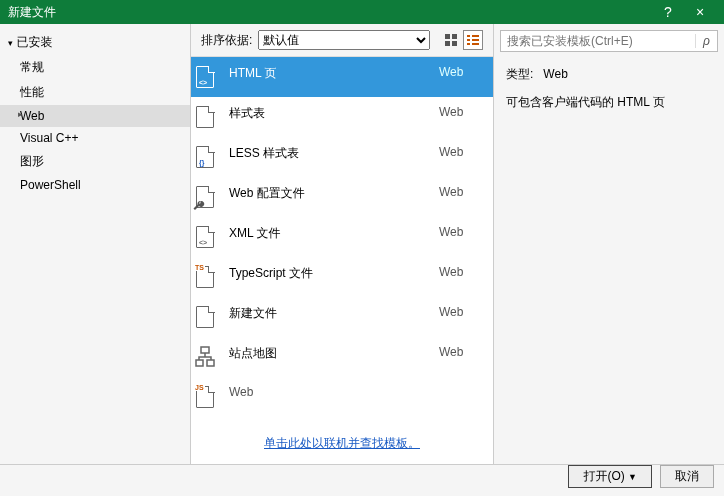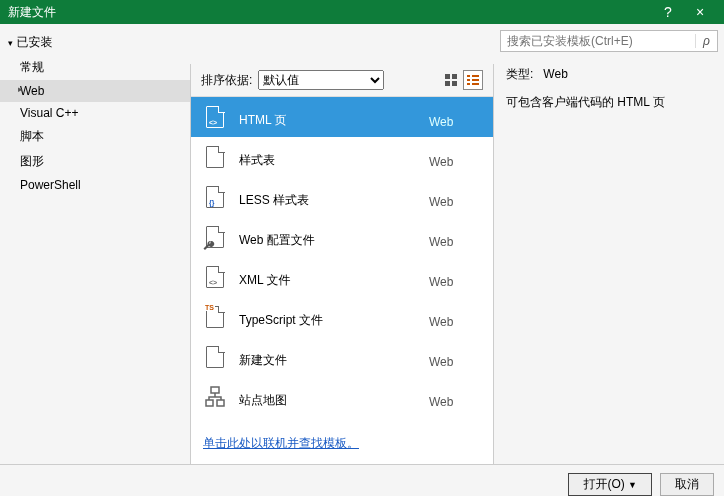--- a/index.html
+++ b/index.html
@@ -8,48 +8,48 @@
 .titlebar .title { font-size: 12px; flex: 1; }
 .titlebar .btn { width: 32px; text-align: center; font-size: 14px; cursor: pointer; }
 .content { display: flex; height: 440px; background: #f5f5f5; }
 .sidebar { width: 190px; background: #f5f5f5; padding: 6px 0; font-size: 12px; }
 .tree-root { display: flex; align-items: center; padding: 4px 8px; cursor: pointer; }
 .tree-root .arrow { font-size: 9px; margin-right: 4px; }
 .tree-children { }
 .tree-item { padding: 4px 8px 4px 20px; cursor: pointer; }
 .tree-item.sel { background: #ddd; position: relative; }
 .tree-item.sel::before { content: "▸"; position: absolute; left: 18px; font-size: 9px; color: #555; }
-.middle { flex: 1; background: #fff; border-left: 1px solid #ccc; border-right: 1px solid #ccc; display: flex; flex-direction: column; margin-top: 40px; }
+.middle { flex: 1; background: #fff; border-left: 1px solid #ccc; border-right: 1px solid #ccc; display: flex; flex-direction: column; }
 .toolbar { display: flex; align-items: center; padding: 6px 10px; background: #f5f5f5; border-bottom: 1px solid #ddd; font-size: 12px; gap: 6px; }
-.toolbar select { font-size: 12px; width: 126px; height: 20px; }
+.toolbar select { font-size: 12px; width: 172px; height: 20px; }
 .viewbtns { margin-left: auto; display: flex; gap: 2px; }
 .viewbtn { width: 20px; height: 20px; border: 1px solid transparent; display: flex; align-items: center; justify-content: center; cursor: pointer; }
 .viewbtn.active { border-color: #888; background: #fff; }
 .list { flex: 1; overflow-y: auto; }
-.row { display: flex; align-items: flex-end; padding: 8px 14px; font-size: 12px; cursor: pointer; gap: 14px; }
+.row { display: flex; align-items: flex-start; padding: 8px 4px; font-size: 12px; cursor: pointer; gap: 14px; }
 .row.sel { background: #3397db; color: #fff; }
 .row .icon { width: 20px; height: 24px; flex-shrink: 0; display: flex; align-items: center; justify-content: center; }
 .row .name { flex: 1; }
 .row .cat { width: 50px; color: #555; }
 .row.sel .cat { color: #dff; }
 .ficon { width: 18px; height: 22px; border: 1.5px solid #666; border-radius: 1px; position: relative; background: #fff; }
 .ficon::after { content: ""; position: absolute; top: -1.5px; right: -1.5px; width: 6px; height: 6px; background: #fff; border-left: 1.5px solid #666; border-bottom: 1.5px solid #666; }
 .row.sel .ficon { border-color: #fff; background: transparent; }
 .row.sel .ficon::after { background: #3397db; border-color: #fff; }
 .badge { position: absolute; font-size: 7px; font-weight: bold; bottom: 1px; left: 2px; line-height: 1; }
 .badge.tl { top: -3px; left: -3px; bottom: auto; background: #fff; padding: 0 1px; }
-.linkrow { text-align: left; padding: 12px; font-size: 12px; }
+.linkrow { text-align: center; padding: 12px; font-size: 12px; }
 .linkrow a { color: #1a5bc4; text-decoration: underline; }
 .rightpanel { width: 230px; background: #f5f5f5; padding: 6px; font-size: 12px; display: flex; flex-direction: column; }
 .searchbox { display: flex; border: 1px solid #bbb; background: #fff; align-items: center; height: 22px; }
 .searchbox input { border: none; outline: none; flex: 1; padding: 0 6px; font-size: 12px; color: #701a75; }
 .searchbox .sicon { width: 22px; text-align: center; font-style: italic; border-left: 1px solid #ddd; color: #555; cursor: pointer; }
 .desc { padding: 12px 6px; line-height: 1.8; }
 .desc .typeline { margin-bottom: 6px; }
-.footer { height: 32px; border-top: 1px solid #ccc; background: #f5f5f5; display: flex; align-items: flex-end; justify-content: flex-end; padding: 0 10px; gap: 8px; }
+.footer { height: 32px; border-top: 1px solid #ccc; background: #f5f5f5; display: flex; align-items: flex-start; justify-content: flex-end; padding: 0 10px; gap: 8px; }
 .footer button { font-size: 12px; padding: 2px 14px; background: #eee; border: 1px solid #aaa; cursor: pointer; }
 .footer button.primary { border: 1.5px solid #444; }
 svg { display: block; }
 </style>
 </head>
 <body>
 
 <div class="titlebar">
   <span class="title">新建文件</span>
   <span class="btn">?</span>
@@ -57,23 +57,23 @@
 </div>
 
 <div class="content">
   <div class="sidebar">
     <div class="tree-root">
       <span class="arrow">▾</span>
       <span>已安装</span>
     </div>
     <div class="tree-children" id="tree-children">
         <div class="tree-item">常规</div>
+        <div class="tree-item">性能</div>
         <div class="tree-item sel">Web</div>
         <div class="tree-item">Visual C++</div>
-        <div class="tree-item">脚本</div>
         <div class="tree-item">图形</div>
         <div class="tree-item">PowerShell</div>
       </div>
   </div>
 
   <div class="middle">
     <div class="toolbar">
       <span>排序依据:</span>
       <select>
         <option>默认值</option>

